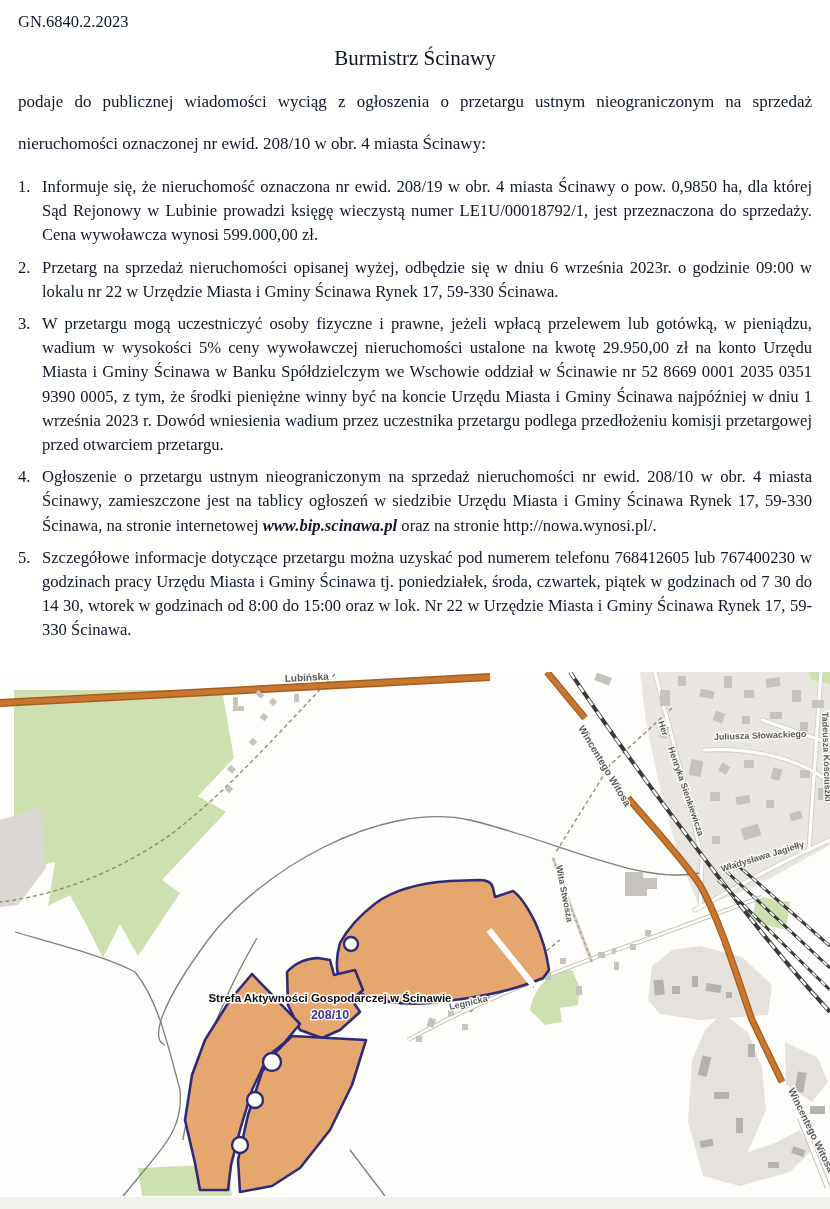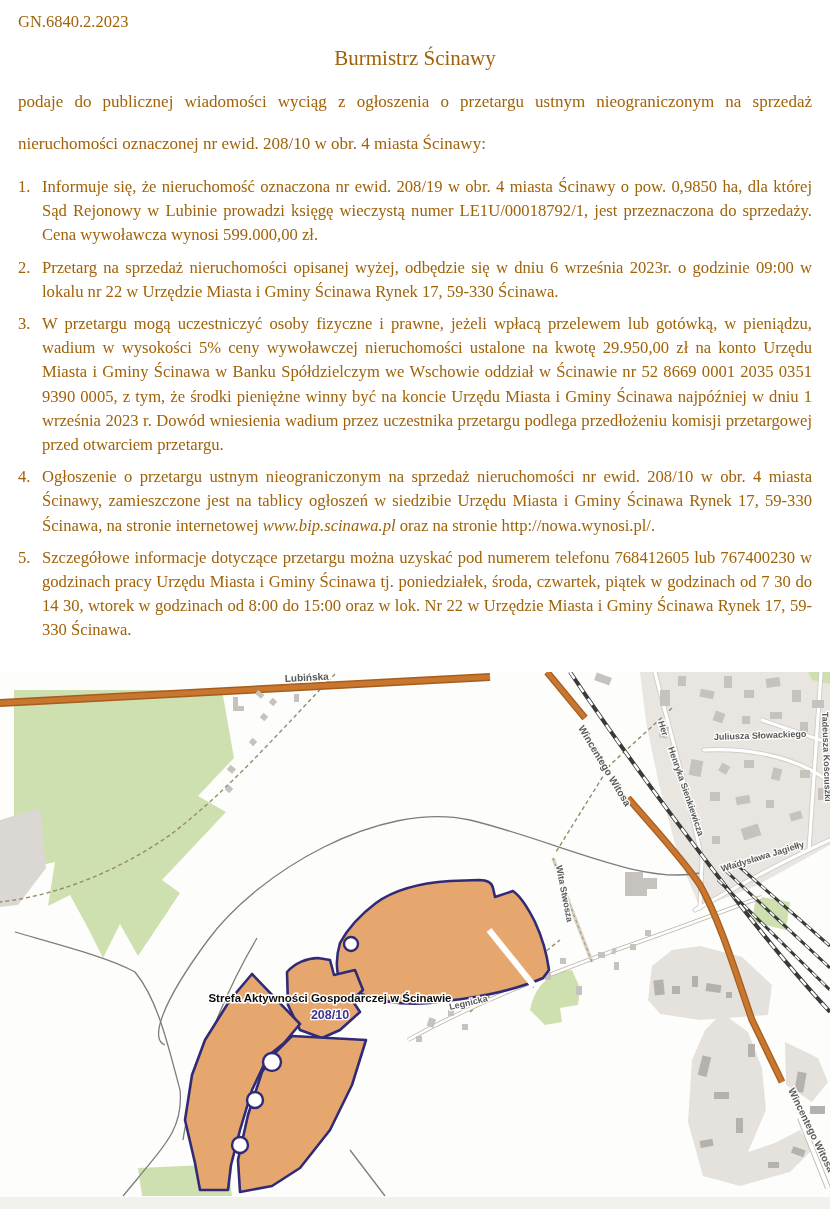--- a/index.html
+++ b/index.html
@@ -1,27 +1,27 @@
 <!DOCTYPE html>
 <html><head>
 <meta charset="utf-8">
 <style>
   html,body{margin:0;padding:0;background:#fff;}
   .page{position:relative;width:830px;height:1209px;background:#ffffff;overflow:hidden;
-        font-family:"Liberation Serif", serif;color:#a16207;}
+        font-family:"Liberation Serif", serif;color:#0f172a;}
   .doc{position:absolute;left:0;top:0;width:830px;height:672px;}
   .doc-inner{padding:12px 18px 0 18px;}
   .doc-header{display:flex;justify-content:space-between;font-size:16.5px;}
   .doc-title{text-align:center;font-weight:normal;font-size:21px;margin:14px 0 10px 0;}
   .intro{font-size:17px;line-height:42px;margin:0 0 10px 0;text-align:justify;}
   .items{font-size:16.6px;line-height:24.2px;}
   .item{display:flex;margin-bottom:8px;}
   .item .num{flex:0 0 24px;}
   .item .body{flex:1;text-align:justify;}
-  .biplink{font-weight:normal;font-style:italic;}
+  .biplink{font-weight:bold;font-style:italic;}
   .map{position:absolute;left:0;top:672px;width:830px;height:525px;background:#fdfdfb;}
   .map svg{display:block;}
   .bottom-strip{position:absolute;left:0;top:1197px;width:830px;height:12px;background:#f1f1ee;}
   
   text{font-family:"Liberation Sans", sans-serif;}
   .street-lbl{font-size:10px;fill:#5a5a5a;paint-order:stroke;stroke:#fdfdfb;stroke-width:2.6px;font-weight:bold;}
   .street-lbl.small{font-size:9px;}
   .zone-lbl{font-size:11.5px;font-weight:bold;fill:#0c0c0c;paint-order:stroke;stroke:#ffffff;stroke-width:3px;}
   .parcel-lbl{font-size:12.5px;font-weight:bold;fill:#3f3396;paint-order:stroke;stroke:#ffffff;stroke-width:2.6px;}
 </style>

